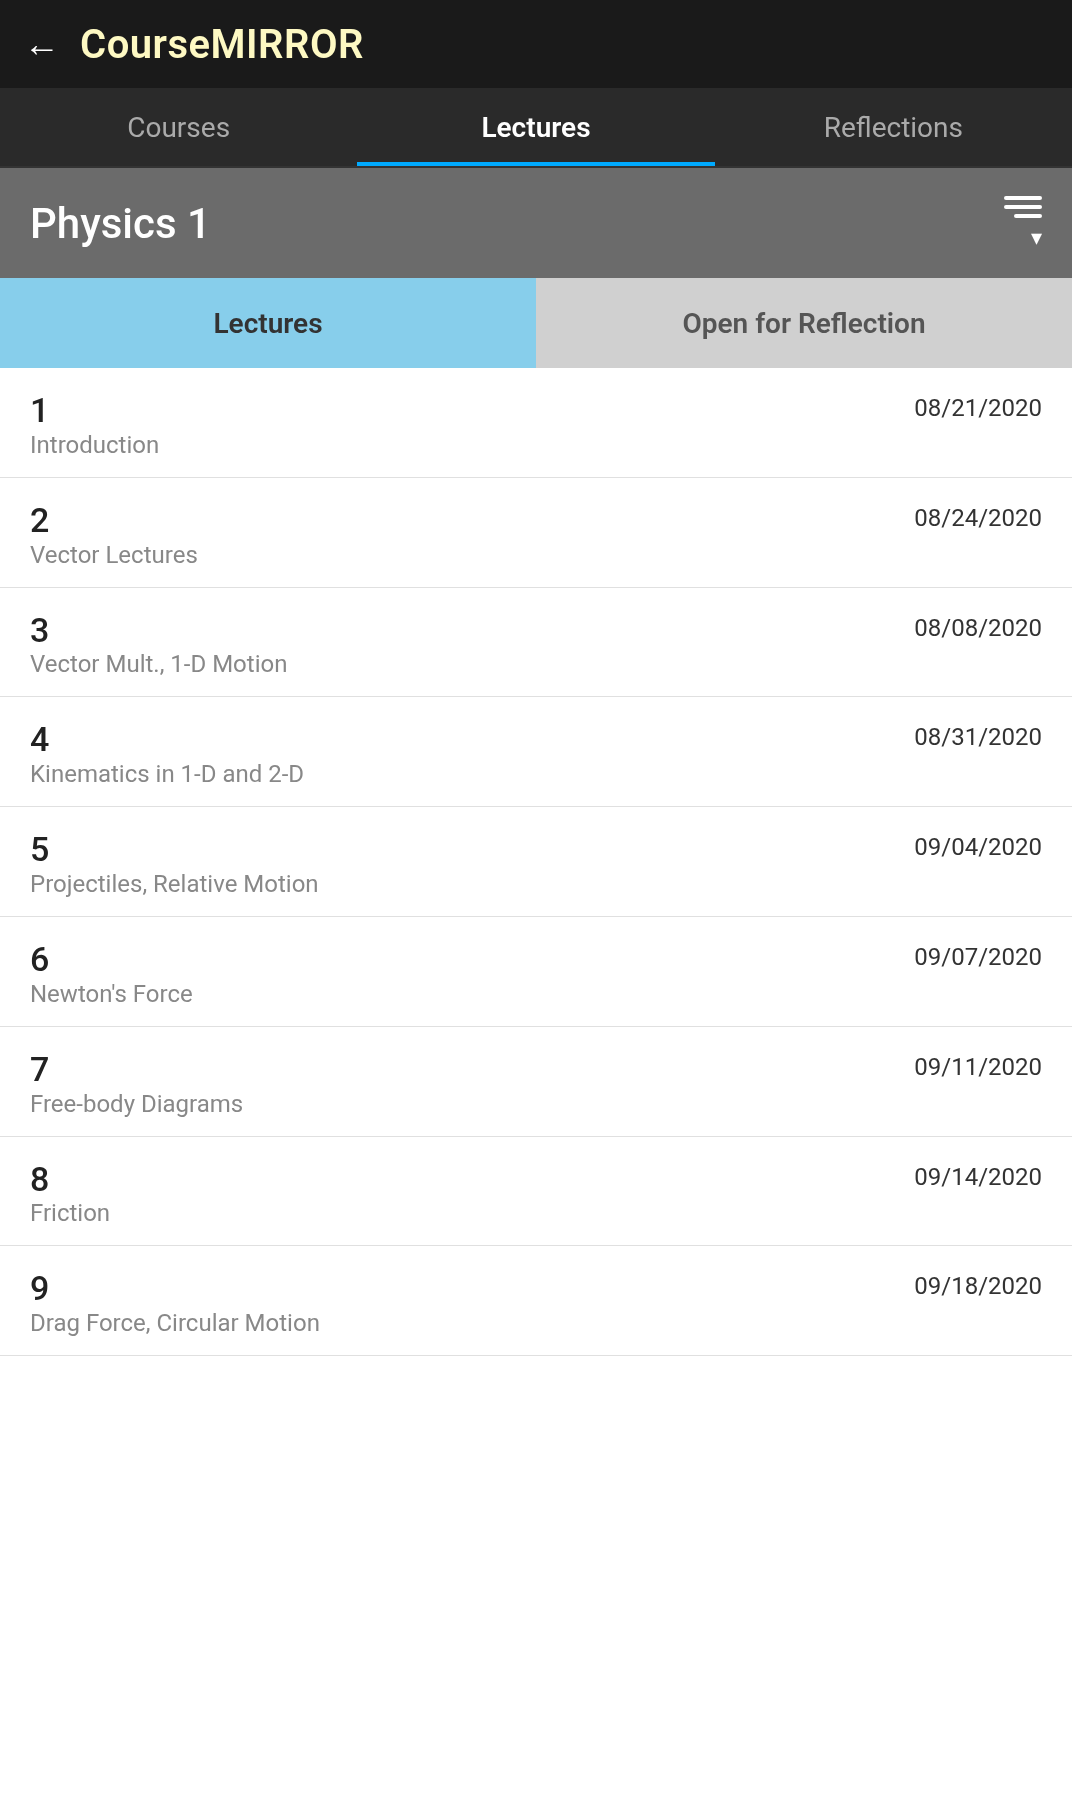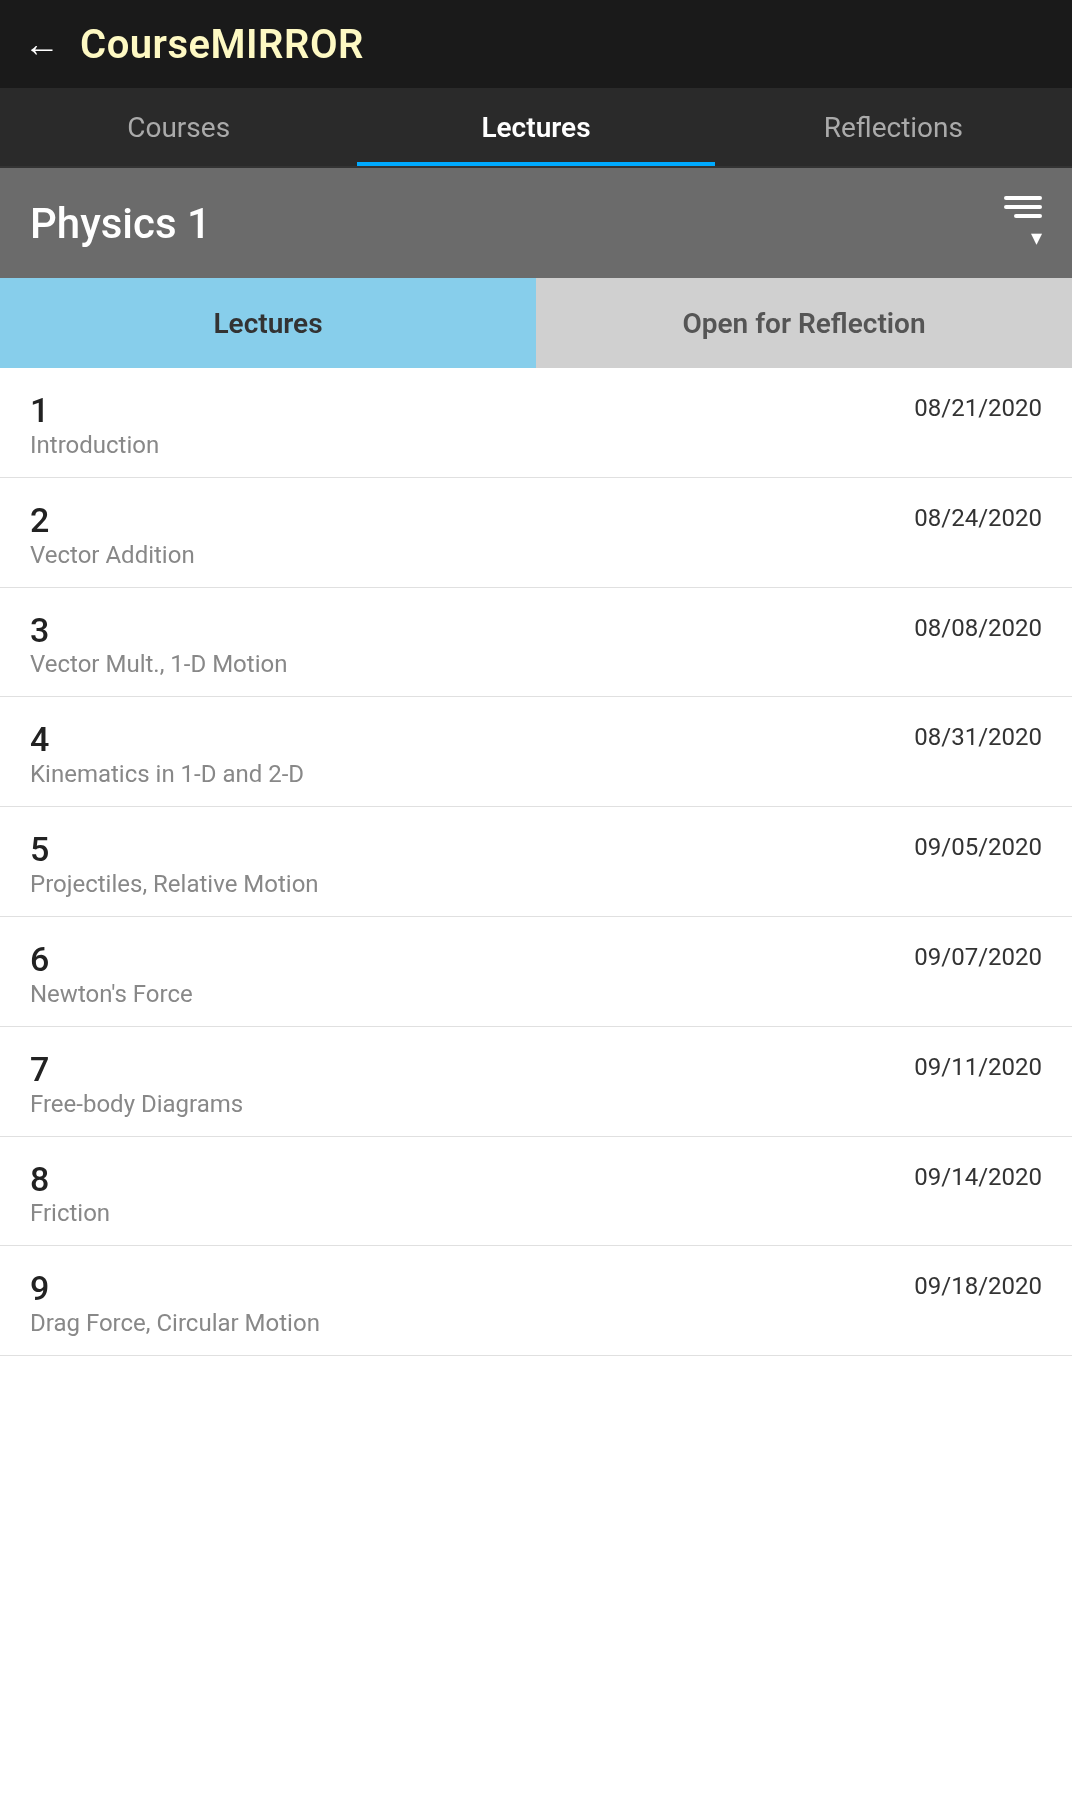--- a/index.html
+++ b/index.html
@@ -230,21 +230,21 @@
 <div class="lecture-item">
       <div class="lecture-left">
         <div class="lecture-number">1</div>
         <div class="lecture-name">Introduction</div>
       </div>
       <div class="lecture-date">08/21/2020</div>
     </div>
     <div class="lecture-item">
       <div class="lecture-left">
         <div class="lecture-number">2</div>
-        <div class="lecture-name">Vector Addition</div>
+        <div class="lecture-name">Vector Lectures</div>
       </div>
       <div class="lecture-date">08/24/2020</div>
     </div>
     <div class="lecture-item">
       <div class="lecture-left">
         <div class="lecture-number">3</div>
         <div class="lecture-name">Vector Mult., 1-D Motion</div>
       </div>
       <div class="lecture-date">08/08/2020</div>
     </div>
@@ -253,21 +253,21 @@
         <div class="lecture-number">4</div>
         <div class="lecture-name">Kinematics in 1-D and 2-D</div>
       </div>
       <div class="lecture-date">08/31/2020</div>
     </div>
     <div class="lecture-item">
       <div class="lecture-left">
         <div class="lecture-number">5</div>
         <div class="lecture-name">Projectiles, Relative Motion</div>
       </div>
-      <div class="lecture-date">09/05/2020</div>
+      <div class="lecture-date">09/04/2020</div>
     </div>
     <div class="lecture-item">
       <div class="lecture-left">
         <div class="lecture-number">6</div>
         <div class="lecture-name">Newton's Force</div>
       </div>
       <div class="lecture-date">09/07/2020</div>
     </div>
     <div class="lecture-item">
       <div class="lecture-left">

